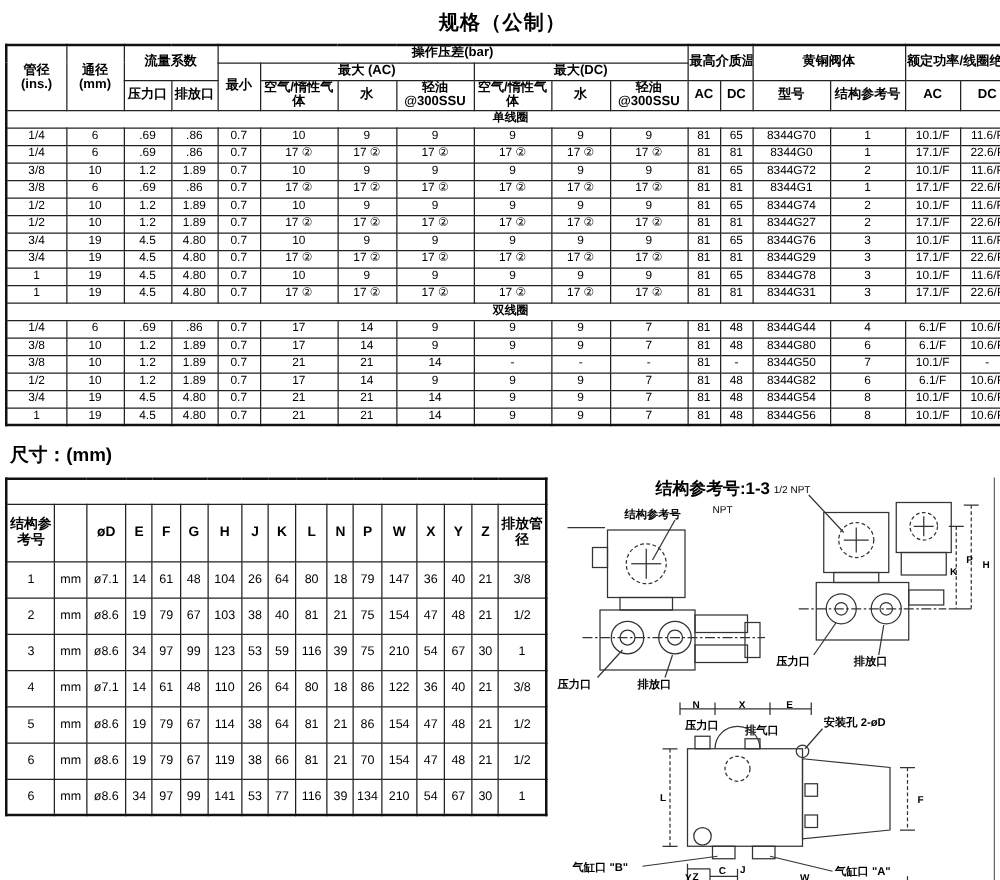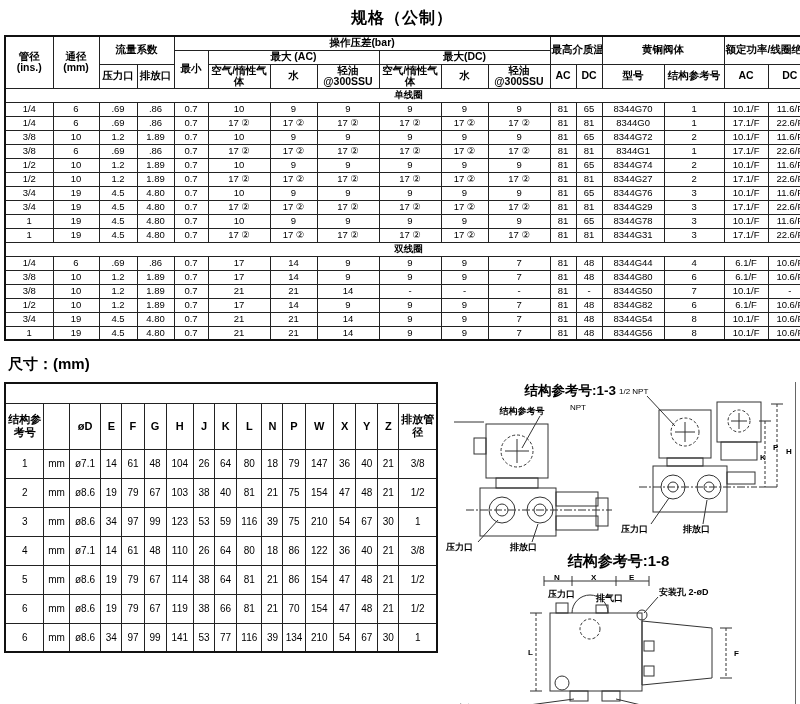--- a/index.html
+++ b/index.html
@@ -669,21 +669,20 @@
           <line x1="154" y1="22" x2="166" y2="22"></line>
           <text x="156" y="68" class="dm" font-weight="bold">P</text>
           <text x="169" y="72" class="dm" font-weight="bold">H</text>
           <line x1="34" y1="142" x2="52" y2="116"></line>
           <line x1="86" y1="142" x2="90" y2="118"></line>
           <text x="4" y="150" class="cj">压力口</text>
           <text x="66" y="150" class="cj">排放口</text>
         </svg>
       </div>
     </div>
-    <div class="diag-title t18">结构参考号:1-8</div>
     <div class="diag-block" style="width:348px">
       <svg width="348" height="150" viewBox="0 0 348 150">
 
         <line x1="100" y1="10" x2="205" y2="10"></line>
         <line x1="100" y1="5" x2="100" y2="15"></line>
           <line x1="128" y1="5" x2="128" y2="15"></line>
         <line x1="172" y1="5" x2="172" y2="15"></line>
           <line x1="205" y1="5" x2="205" y2="15"></line>
         <text x="110" y="9" class="dm" font-weight="bold">N</text>
         <text x="147" y="9" class="dm" font-weight="bold">X</text>

